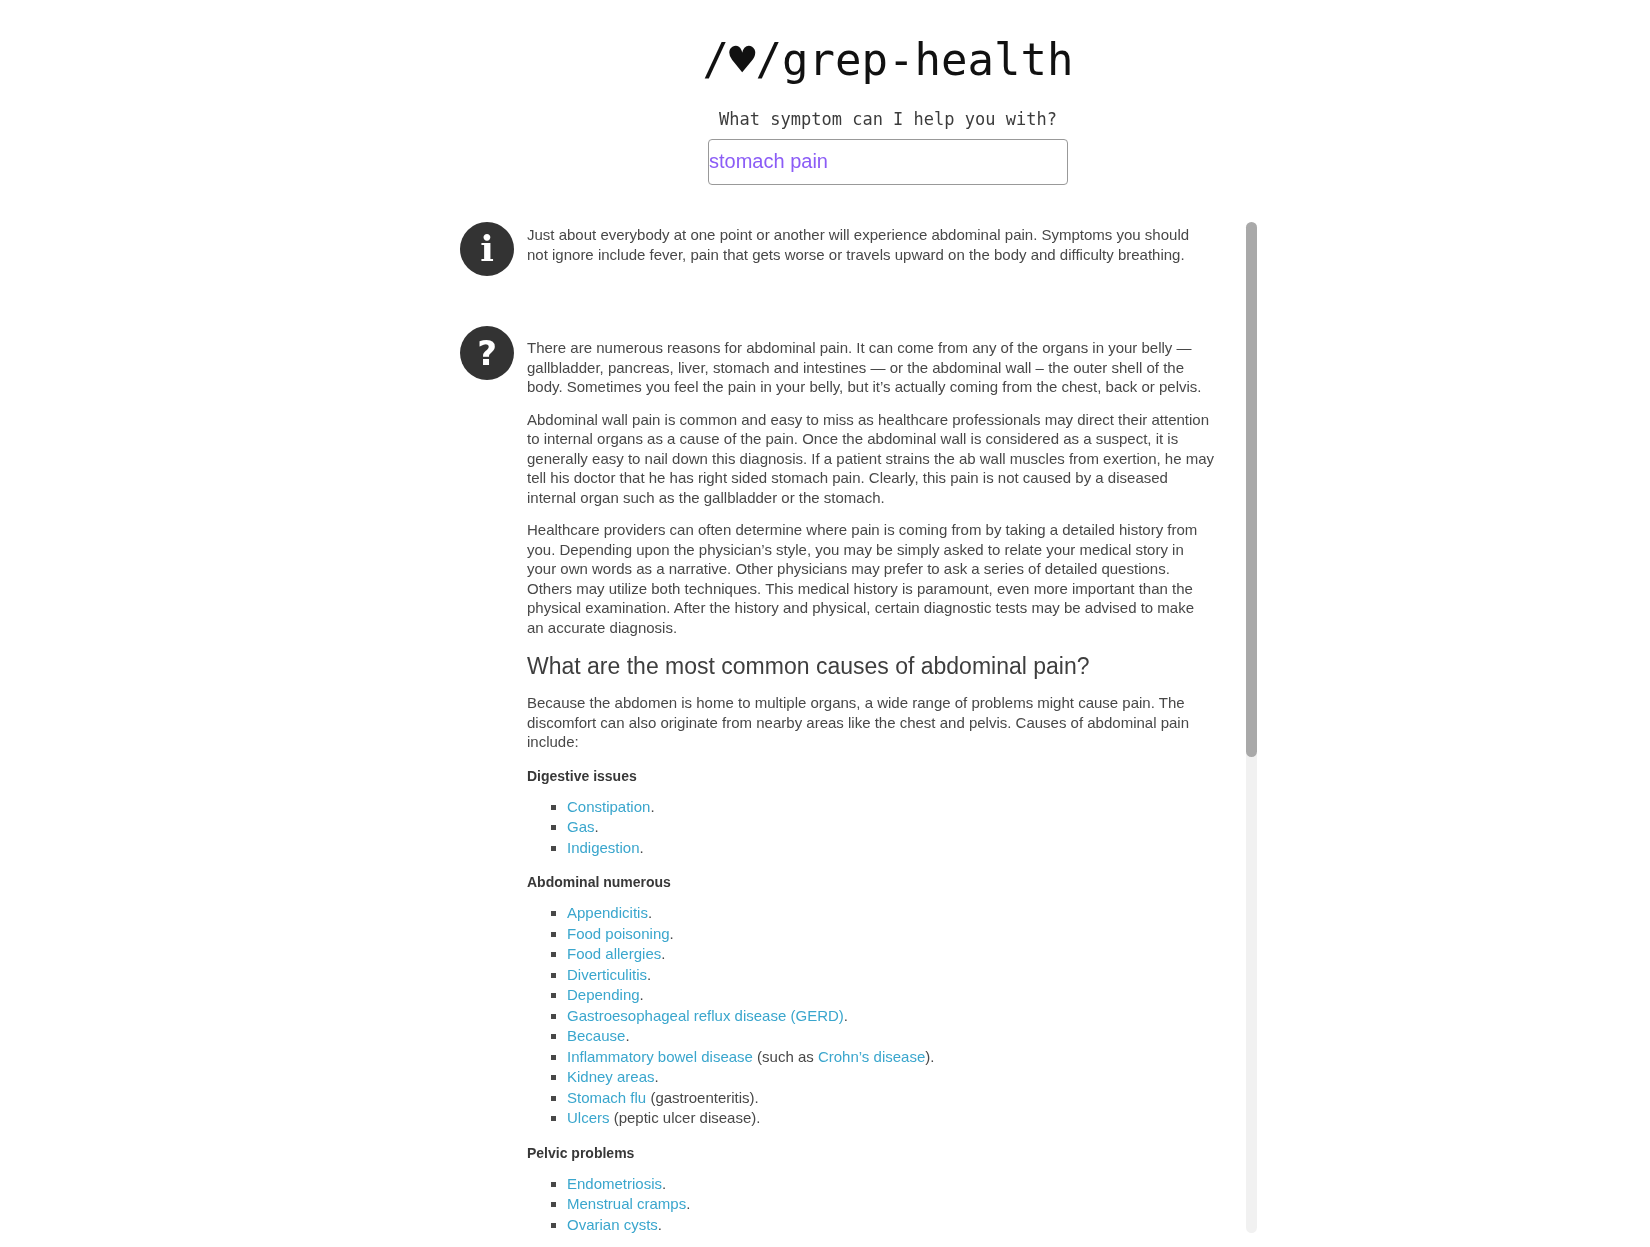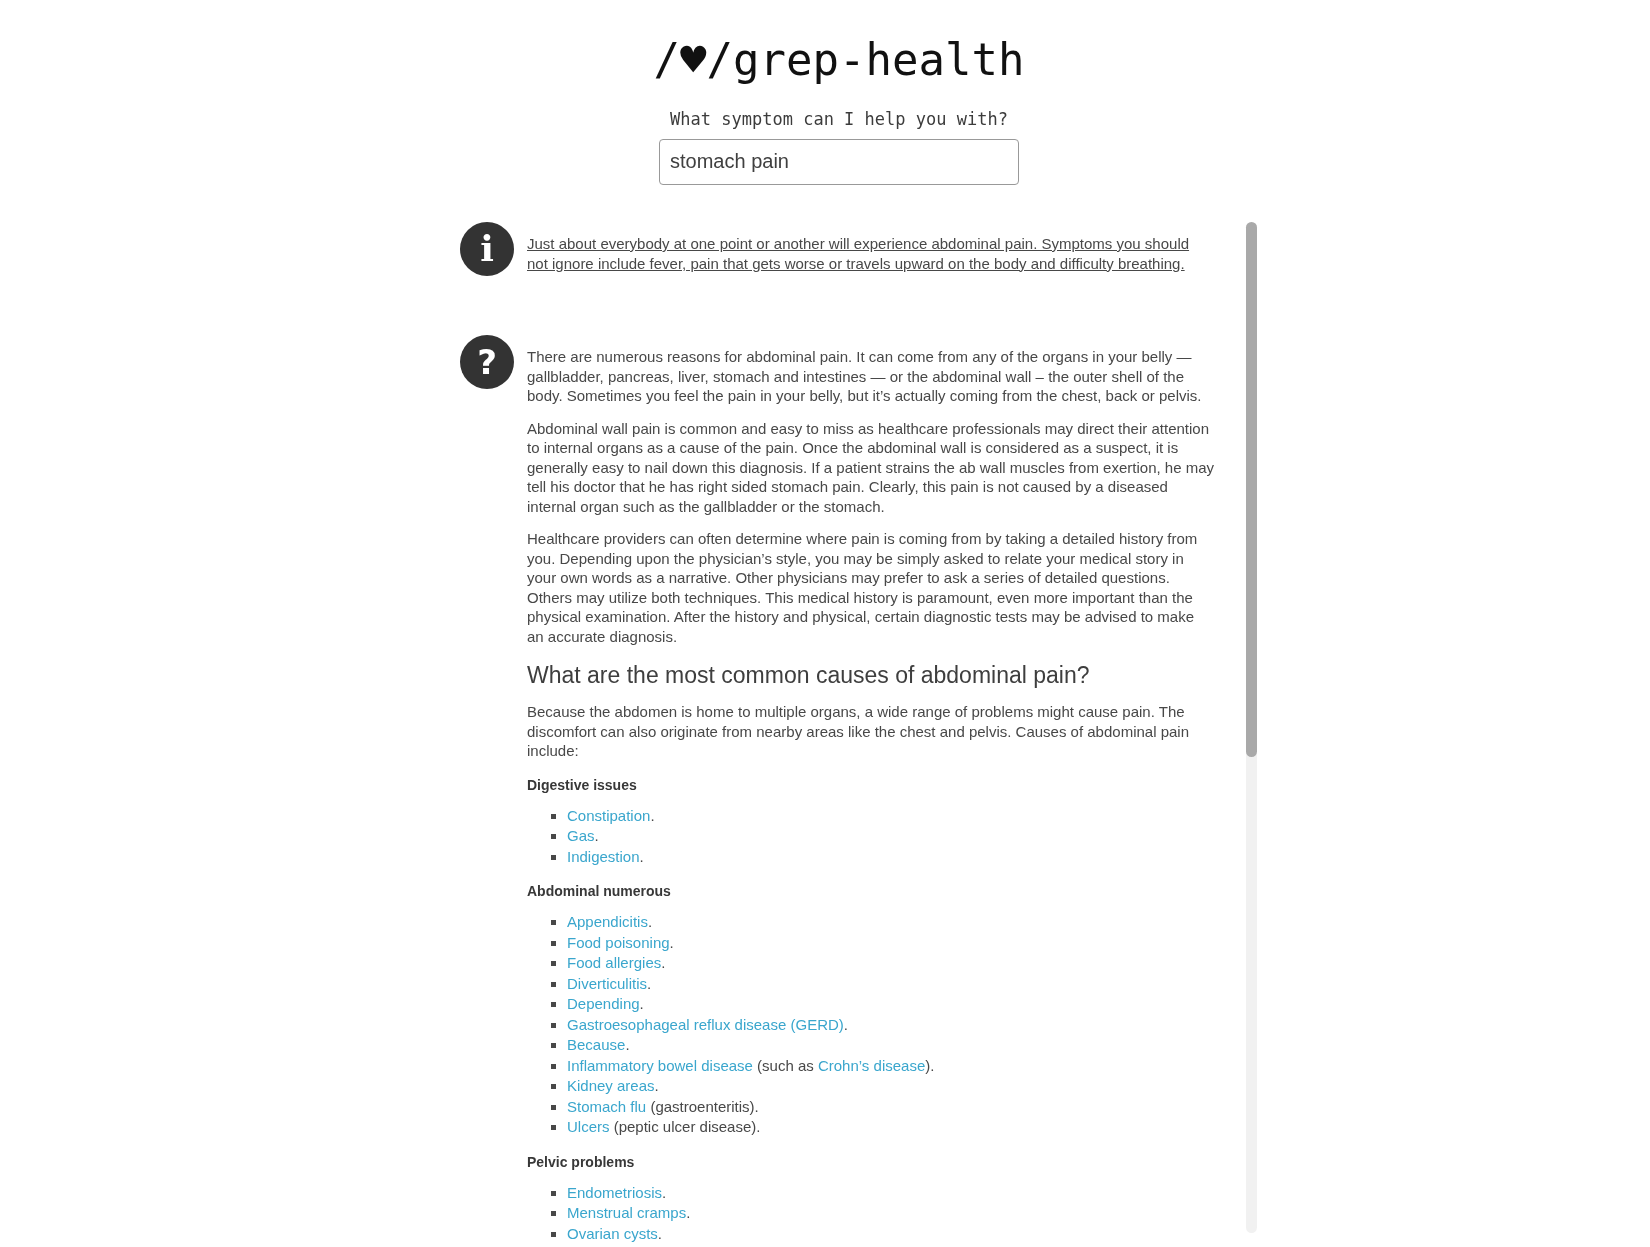--- a/index.html
+++ b/index.html
@@ -16,21 +16,21 @@
     margin: 0; padding: 0;
     width: 1650px; height: 1247px;
     background: #ffffff;
     font-family: "Liberation Sans", sans-serif;
     color: var(--text);
     overflow: hidden;
   }
   
   .header {
     position: absolute;
-    left: 439px; top: 0;
+    left: 488px; top: 0;
     width: 800px;
     text-align: center;
   }
   .logo {
     margin-top: 34px;
     font-family: "DejaVu Sans Mono", monospace;
     font-size: 44px;
     line-height: 1.2;
     color: #111111;
     letter-spacing: 0px;
@@ -43,22 +43,22 @@
     color: #3c3c3c;
   }
   .search-input {
     margin-top: 10px;
     width: 360px;
     height: 46px;
     border: 1px solid var(--input-border);
     border-radius: 4px;
     font-family: "Liberation Sans", sans-serif;
     font-size: 20px;
-    color: #404040;
-    padding: 0 10px;
+    color: #8b5cf6;
+    padding: 0 0;
     outline: none;
     background: #ffffff;
   }
   
   .results {
     position: absolute;
     left: 460px; top: 210px;
     width: 798px; height: 1037px;
     overflow: hidden;
   }
@@ -96,21 +96,21 @@
     line-height: 1;
   }
   .block-text {
     flex: 1;
     padding-right: 16px;
     font-size: 15px;
     line-height: 19.5px;
     color: var(--text);
   }
   .block-text p { margin: 12px 0 13px; }
-  .block-intro .block-text p { margin: 12px 0; text-decoration: underline; }
+  .block-intro .block-text p { margin: 3px 0; }
   h2 {
     font-size: 23px;
     font-weight: normal;
     color: var(--heading);
     margin: 2px 0 0;
     line-height: 29px;
   }
   h2.causes-heading { margin-top: 15px; }
   h3.cause-section-title, .block-text h3 {
     font-size: 14px;

